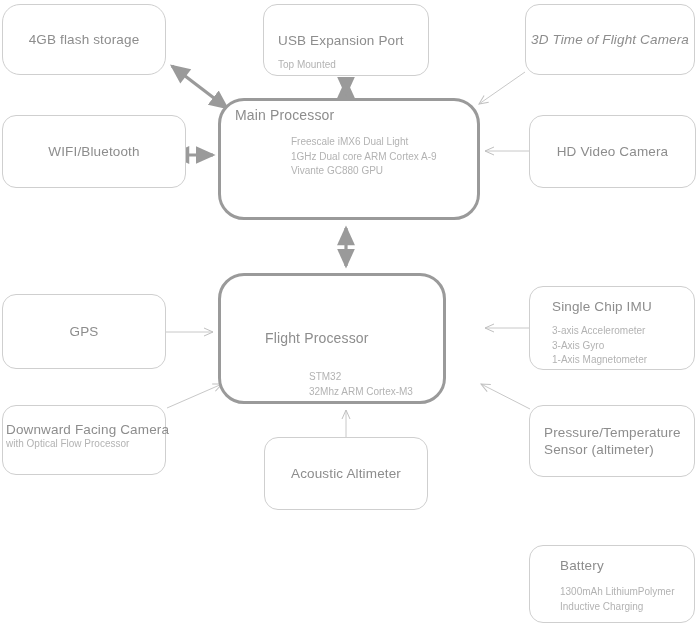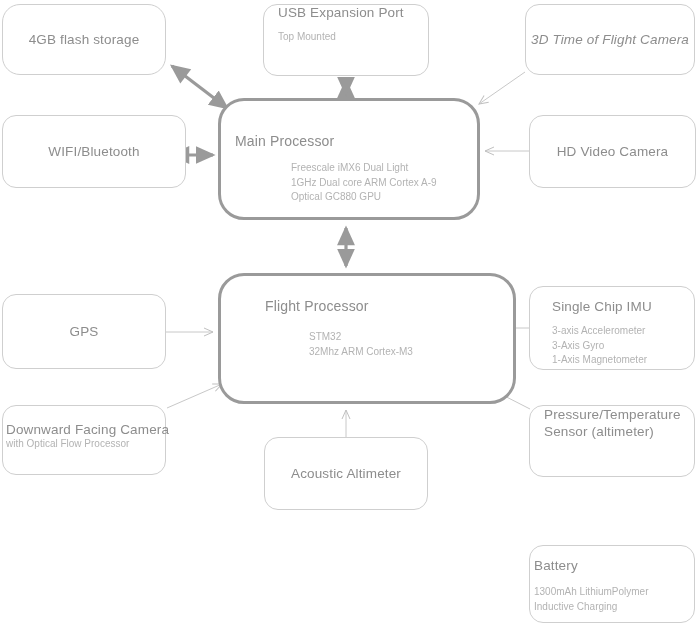--- a/index.html
+++ b/index.html
@@ -48,35 +48,35 @@
   }
   .sub {
     color: #b3b3b3;
     font-size: 10px;
     line-height: 14.5px;
     white-space: nowrap;
   }
 
   
   #node-flash        { left: 2px;   top: 4px;   width: 164px; height: 71px;  align-items: center; border-radius: 18px; }
-  #node-usb          { left: 263px; top: 4px;   width: 166px; height: 72px;  align-items: flex-start; padding-left: 14px; justify-content: flex-start; padding-top: 0; }
+  #node-usb          { left: 263px; top: 4px;   width: 166px; height: 72px;  align-items: flex-start; padding-left: 14px; justify-content: flex-start; padding-top: 28px; }
   #node-tof          { left: 525px; top: 4px;   width: 170px; height: 71px;  align-items: center; font-style: italic; }
   #node-wifi         { left: 2px;   top: 115px; width: 184px; height: 73px;  align-items: center; }
   #node-hdcam        { left: 529px; top: 115px; width: 167px; height: 73px;  align-items: center; }
-  #node-main         { left: 218px; top: 98px;  width: 262px; height: 122px; align-items: flex-start; padding-left: 14px; justify-content: flex-start; padding-top: 32px; }
-  #node-flight       { left: 218px; top: 273px; width: 298px; height: 131px; align-items: flex-start; padding-left: 44px; justify-content: flex-start; padding-top: 22px; }
+  #node-main         { left: 218px; top: 98px;  width: 262px; height: 122px; align-items: flex-start; padding-left: 14px; justify-content: flex-start; padding-top: 6px; }
+  #node-flight       { left: 218px; top: 273px; width: 228px; height: 131px; align-items: flex-start; padding-left: 44px; justify-content: flex-start; padding-top: 54px; }
   #node-gps          { left: 2px;   top: 294px; width: 164px; height: 75px;  align-items: center; }
   #node-imu          { left: 529px; top: 286px; width: 166px; height: 84px;  align-items: flex-start; padding-left: 22px; justify-content: flex-start; padding-top: 12px; }
   #node-downcam      { left: 2px;   top: 405px; width: 164px; height: 70px;  align-items: flex-start; justify-content: flex-start; padding-top: 16px; }
-  #node-pressure     { left: 529px; top: 405px; width: 166px; height: 72px;  align-items: flex-start; padding-left: 14px; justify-content: flex-start; }
+  #node-pressure     { left: 529px; top: 405px; width: 166px; height: 72px;  align-items: flex-start; padding-left: 14px; justify-content: center; }
   #node-acoustic     { left: 264px; top: 437px; width: 164px; height: 73px;  align-items: center; }
-  #node-battery      { left: 529px; top: 545px; width: 166px; height: 78px;  align-items: flex-start; padding-left: 4px; justify-content: flex-start; padding-top: 12px; }
+  #node-battery      { left: 529px; top: 545px; width: 166px; height: 78px;  align-items: flex-start; padding-left: 30px; justify-content: flex-start; padding-top: 12px; }
 
   #node-main .sub    { margin-top: 12px; padding-left: 56px; }
-  #node-flight .sub  { margin-top: 16px; padding-left: 44px; }
+  #node-flight .sub  { margin-top: 24px; padding-left: 44px; }
   #node-usb .sub     { margin-top: 10px; }
   #node-imu .sub     { margin-top: 10px; }
   #node-battery .sub { margin-top: 12px; }
   #node-downcam .title { font-size: 13.5px; margin-left: 3px; }
   #node-downcam .sub { margin-left: 3px; }
   #node-pressure .title { white-space: normal; line-height: 17px; }
 </style>
 </head>
 <body>
 
@@ -137,21 +137,21 @@
 
   <div class="node" id="node-hdcam">
     <div class="title">HD Video Camera</div>
   </div>
 
   <div class="node thick" id="node-main">
     <div class="title big">Main Processor</div>
     <div class="sub">
       <div>Freescale iMX6 Dual Light</div>
       <div>1GHz Dual core ARM Cortex A-9</div>
-      <div>Optical GC880 GPU</div>
+      <div>Vivante GC880 GPU</div>
     </div>
   </div>
 
   <div class="node thick" id="node-flight">
     <div class="title big">Flight Processor</div>
     <div class="sub">
       <div>STM32</div>
       <div>32Mhz ARM Cortex-M3</div>
     </div>
   </div>

